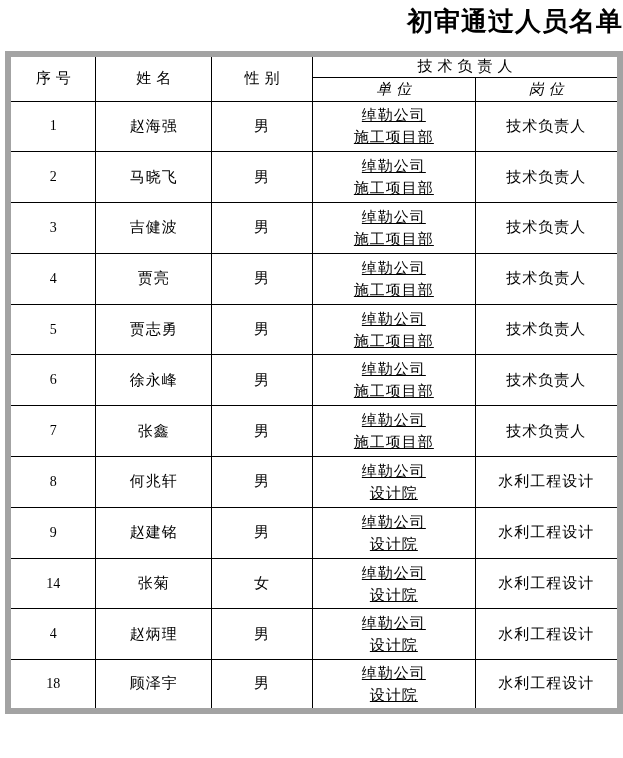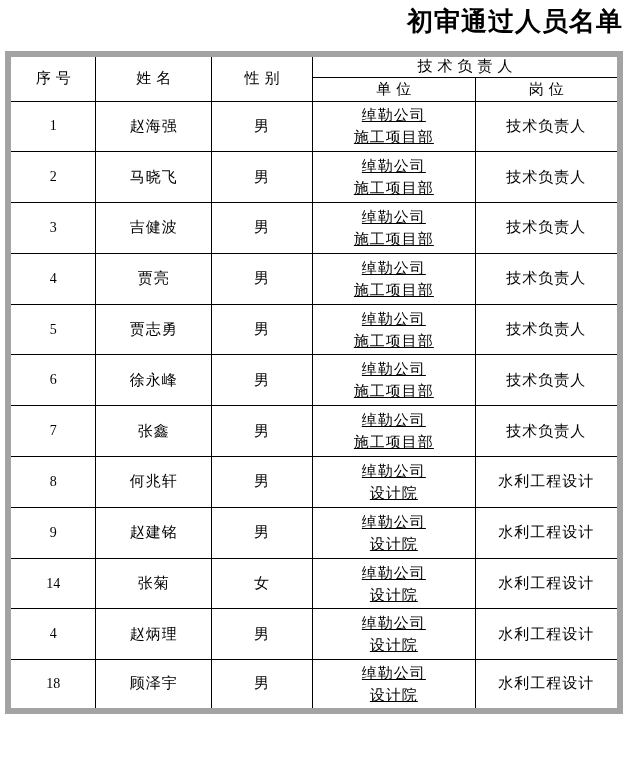--- a/index.html
+++ b/index.html
@@ -48,21 +48,21 @@
     padding: 0;
     font-weight: normal;
     overflow: hidden;
   }
   thead th {
     font-size: 15px;
     letter-spacing: 5px;
     text-indent: 5px; 
   }
   thead tr.h-top th { height: 23px; }
-  thead tr.h-sub th { height: 24px; }
+  thead tr.h-sub th { height: 24px; font-style: italic; }
   thead th.rowspan2 { height: 47px; }
   tbody td {
     height: 50.8px;
     font-size: 15px;
     letter-spacing: 1px;
   }
   tbody td.c-index { font-size: 14px; letter-spacing: 0; }
   td.c-unit .line { line-height: 22px; text-decoration: underline; }
 </style>
 </head>

